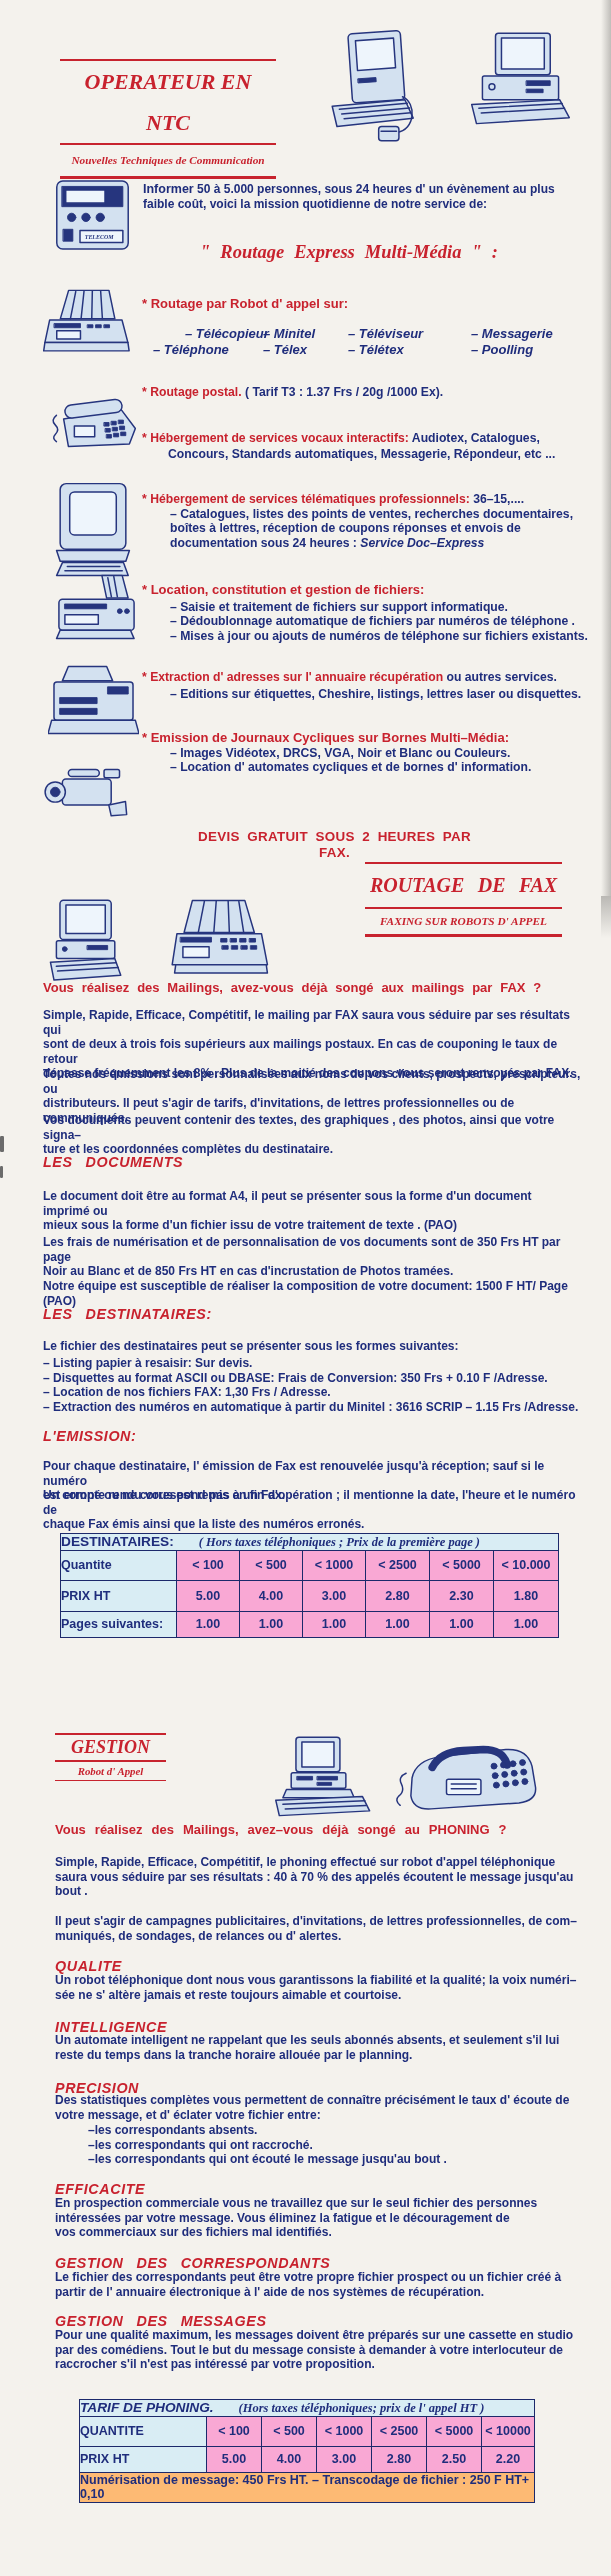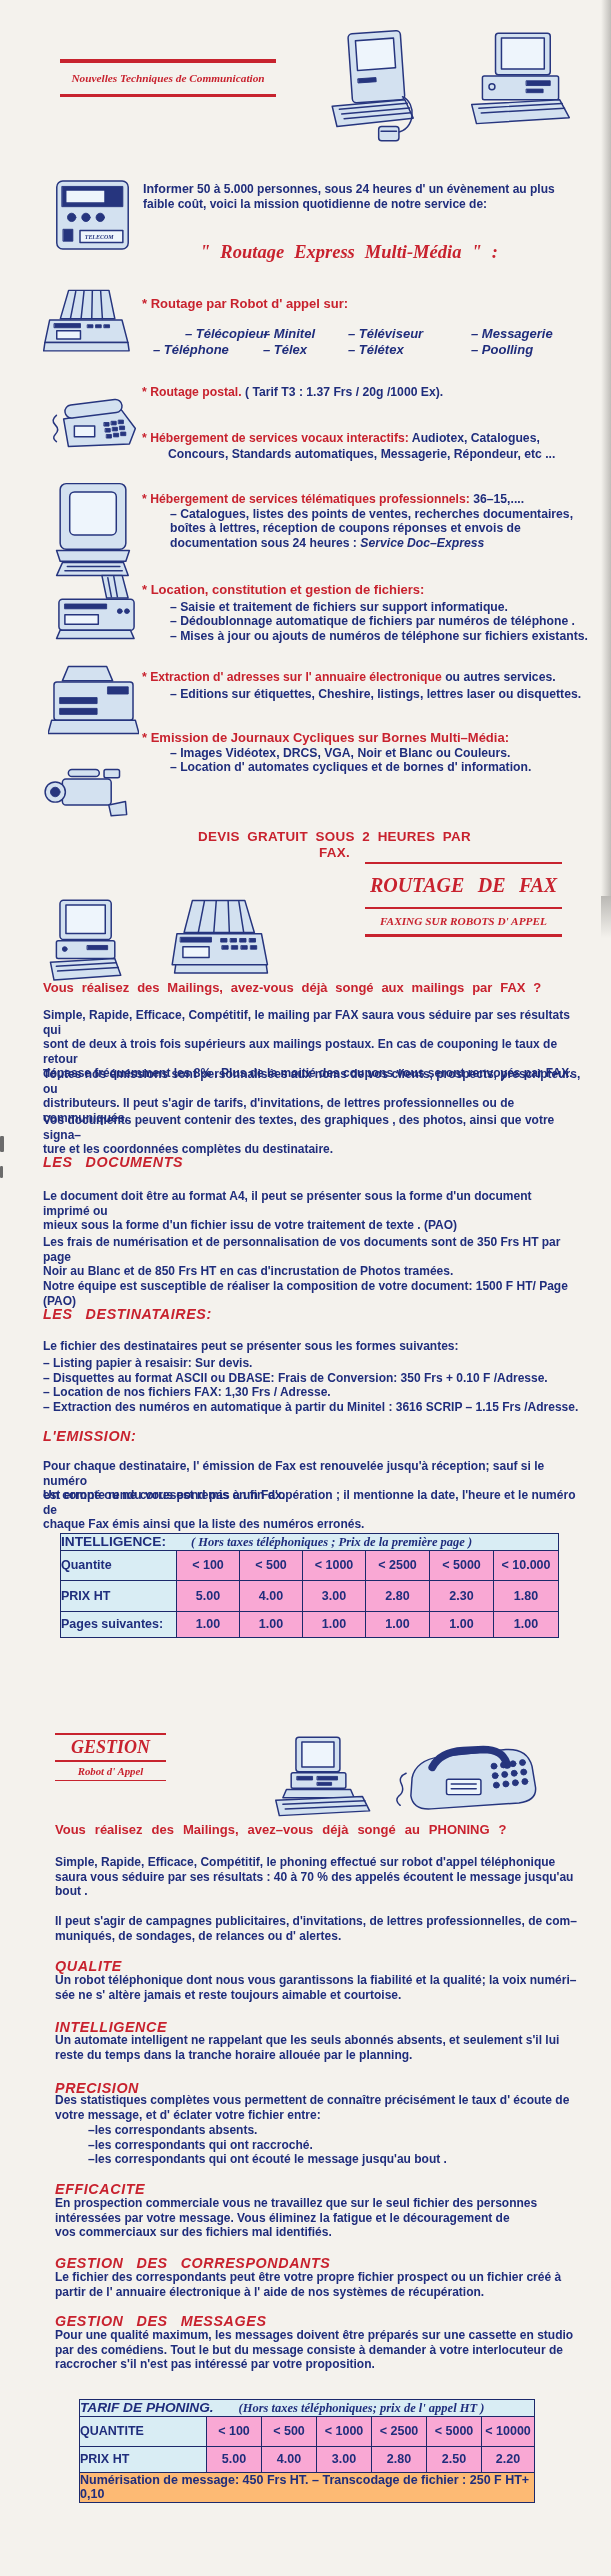--- a/index.html
+++ b/index.html
@@ -57,20 +57,21 @@
 
 <div class="page">
 
   <div class="edge"></div>
   <div class="edge2"></div>
   <div class="punch" style="left:0;top:1136px;width:3.6px;height:15.5px;"></div>
   <div class="punch" style="left:0;top:1166px;width:3px;height:12px;"></div>
 
   <div class="banner" style="left:60px;top:59px;width:216px;">
     <div class="rule"></div>
+    <div class="t" style="font-size:22px;line-height:41px;">OPERATEUR EN NTC</div>
     <div class="rule mid"></div>
     <div class="t" style="font-size:11.3px;line-height:31px;">Nouvelles Techniques de Communication</div>
     <div class="rule"></div>
   </div>
 
   <svg class="illo" style="left:326px;top:30px;" width="97" height="112" viewBox="0 0 162 188">
     <g transform="rotate(-4 80 60)">
       <rect x="40" y="4" width="88" height="116" rx="7"></rect>
       <rect class="lt" x="52" y="16" width="64" height="50"></rect>
       <rect class="dk" x="52" y="80" width="30" height="7"></rect>
@@ -184,21 +185,21 @@
   </svg>
 
   <svg class="illo" style="left:48px;top:664px;" width="91" height="72" viewBox="0 0 152 120">
     <polygon points="34,4 98,4 108,28 24,28"></polygon>
     <rect x="10" y="30" width="132" height="64" rx="5"></rect>
     <rect class="dk" x="100" y="38" width="34" height="12"></rect>
     <rect class="dk" x="20" y="56" width="62" height="10"></rect>
     <rect class="dk" x="20" y="74" width="62" height="10"></rect>
     <polygon points="6,94 146,94 152,116 0,116"></polygon>
   </svg>
-  <div class="abs" style="left:142px;top:670px;font:700 12.2px/14.3px 'Liberation Sans',sans-serif;"><span class="red">* Extraction d' adresses sur l' annuaire électronique</span><span class="navy"> ou  autres  services.</span></div>
+  <div class="abs" style="left:142px;top:670px;font:700 12.2px/14.3px 'Liberation Sans',sans-serif;"><span class="red">* Extraction d' adresses sur l' annuaire récupération</span><span class="navy"> ou  autres  services.</span></div>
   <div class="para svc" style="left:170px;top:687px;">– Editions sur étiquettes, Cheshire, listings, lettres laser ou disquettes.</div>
 
   <div class="rhead" style="left:142px;top:730px;">* Emission de Journaux Cycliques sur Bornes Multi–Média:</div>
   <div class="para svc" style="left:170px;top:746px;">– Images Vidéotex, DRCS, VGA, Noir et Blanc ou Couleurs.
 – Location d' automates cycliques et  de bornes d' information.</div>
   <svg class="illo" style="left:42px;top:767px;" width="86" height="50" viewBox="0 0 144 84">
     <rect x="34" y="20" width="82" height="44" rx="6"></rect>
     <circle cx="22" cy="42" r="17"></circle>
     <circle class="dk" cx="22" cy="42" r="8"></circle>
     <rect x="44" y="4" width="52" height="12" rx="6"></rect>
@@ -279,21 +280,21 @@
         <col style="width:116px">
         <col style="width:63px">
         <col style="width:63px">
         <col style="width:63px">
         <col style="width:64px">
         <col style="width:64px">
         <col style="width:65px">
       </colgroup>
     <tbody>
         <tr>
-          <td class="titlerow" colspan="7"><span class="tt">INTELLIGENCE:</span><span class="tn">( Hors taxes téléphoniques  ; Prix de la première page )</span></td>
+          <td class="titlerow" colspan="7"><span class="tt">DESTINATAIRES:</span><span class="tn">( Hors taxes téléphoniques  ; Prix de la première page )</span></td>
         </tr>
     <tr class="h1">
       <td class="lab">Quantite</td>
       <td class="val">&lt; 100</td>
       <td class="val">&lt; 500</td>
       <td class="val">&lt; 1000</td>
       <td class="val">&lt; 2500</td>
       <td class="val">&lt; 5000</td>
       <td class="val">&lt; 10.000</td>
     </tr>

